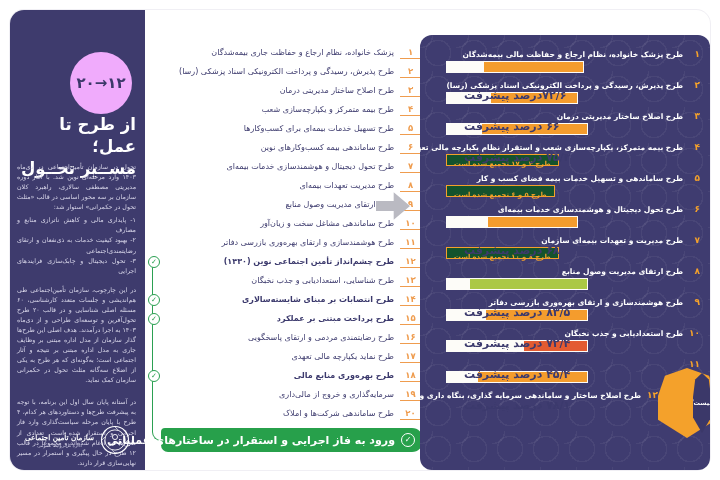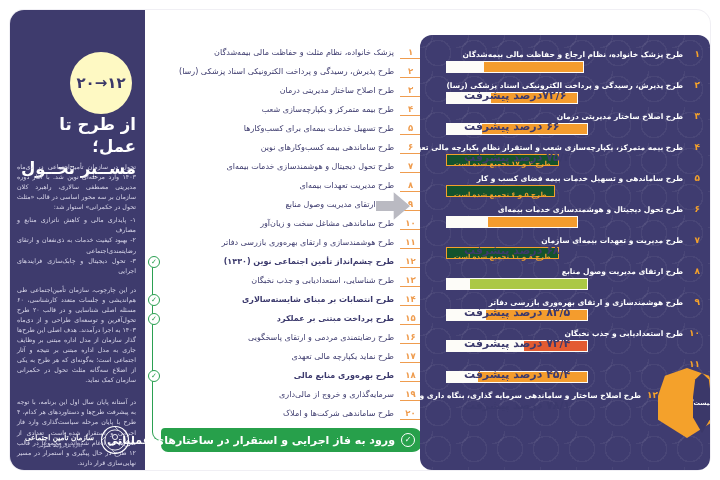--- a/index.html
+++ b/index.html
@@ -6,21 +6,21 @@
   body{width:720px;height:480px;background:#ffffff;overflow:hidden;
        font-family:"DejaVu Sans",sans-serif;}
   .page{position:relative;width:720px;height:480px;background:#fff;}
   .card{position:absolute;left:10px;top:10px;width:700px;height:460px;
         background:#fff;border-radius:14px;box-shadow:0 0 0 1px #f0eff4;}
 
   
   .sidebar{position:absolute;left:0;top:0;width:135px;height:460px;
            background:#3e3b6d;border-radius:14px 0 0 14px;direction:rtl;}
   .side-badge{position:absolute;left:60px;top:42px;width:62px;height:62px;border-radius:50%;
-              background:#fef9c3;display:flex;align-items:center;justify-content:center;}
+              background:#f0abfc;display:flex;align-items:center;justify-content:center;}
   .side-badge span{direction:ltr;font-size:15px;font-weight:bold;color:#3b3869;letter-spacing:.5px;}
   .side-title{position:absolute;right:9px;left:6px;top:104px;text-align:right;color:#ffffff;
               font-weight:bold;font-size:16.5px;line-height:1.32;}
   .side-copy{position:absolute;right:9px;left:7px;top:152px;bottom:52px;color:#d9d7ea;
              font-size:6.3px;line-height:1.6;text-align:justify;}
   .side-copy p{margin:0 0 3px 0;}
   .side-copy .bullets div{margin:0;}
   .side-copy .gap{height:9px;}
   .side-logo{position:absolute;left:0;right:0;bottom:8px;height:44px;
              display:flex;align-items:center;justify-content:center;gap:6px;direction:rtl;}
@@ -134,21 +134,21 @@
         </div>
       </div>
     </aside>
 
     <section class="list-area">
       <div class="g-line"></div>
       <div class="m-rows">
 
       <div class="m-row">
             <span class="m-num">۱</span>
-            <span class="m-label">پزشک خانواده، نظام مثلث و حفاظت مالی بیمه‌شدگان</span>
+            <span class="m-label">پزشک خانواده، نظام ارجاع و حفاظت جاری بیمه‌شدگان</span>
 
           </div>
           <div class="m-row">
             <span class="m-num">۲</span>
             <span class="m-label">طرح پذیرش، رسیدگی و پرداخت الکترونیکی اسناد پزشکی (رسا)</span>
 
           </div>
           <div class="m-row">
             <span class="m-num">۳</span>
             <span class="m-label">طرح اصلاح ساختار مدیریتی درمان</span>

